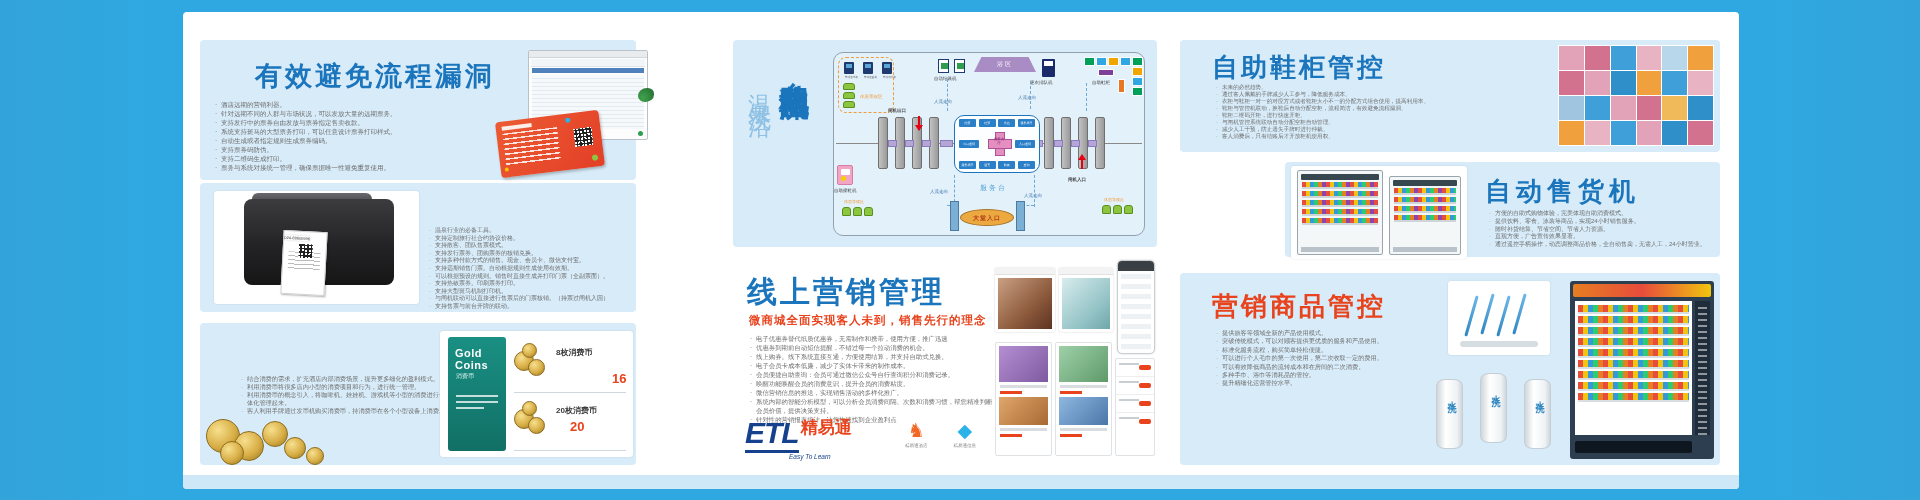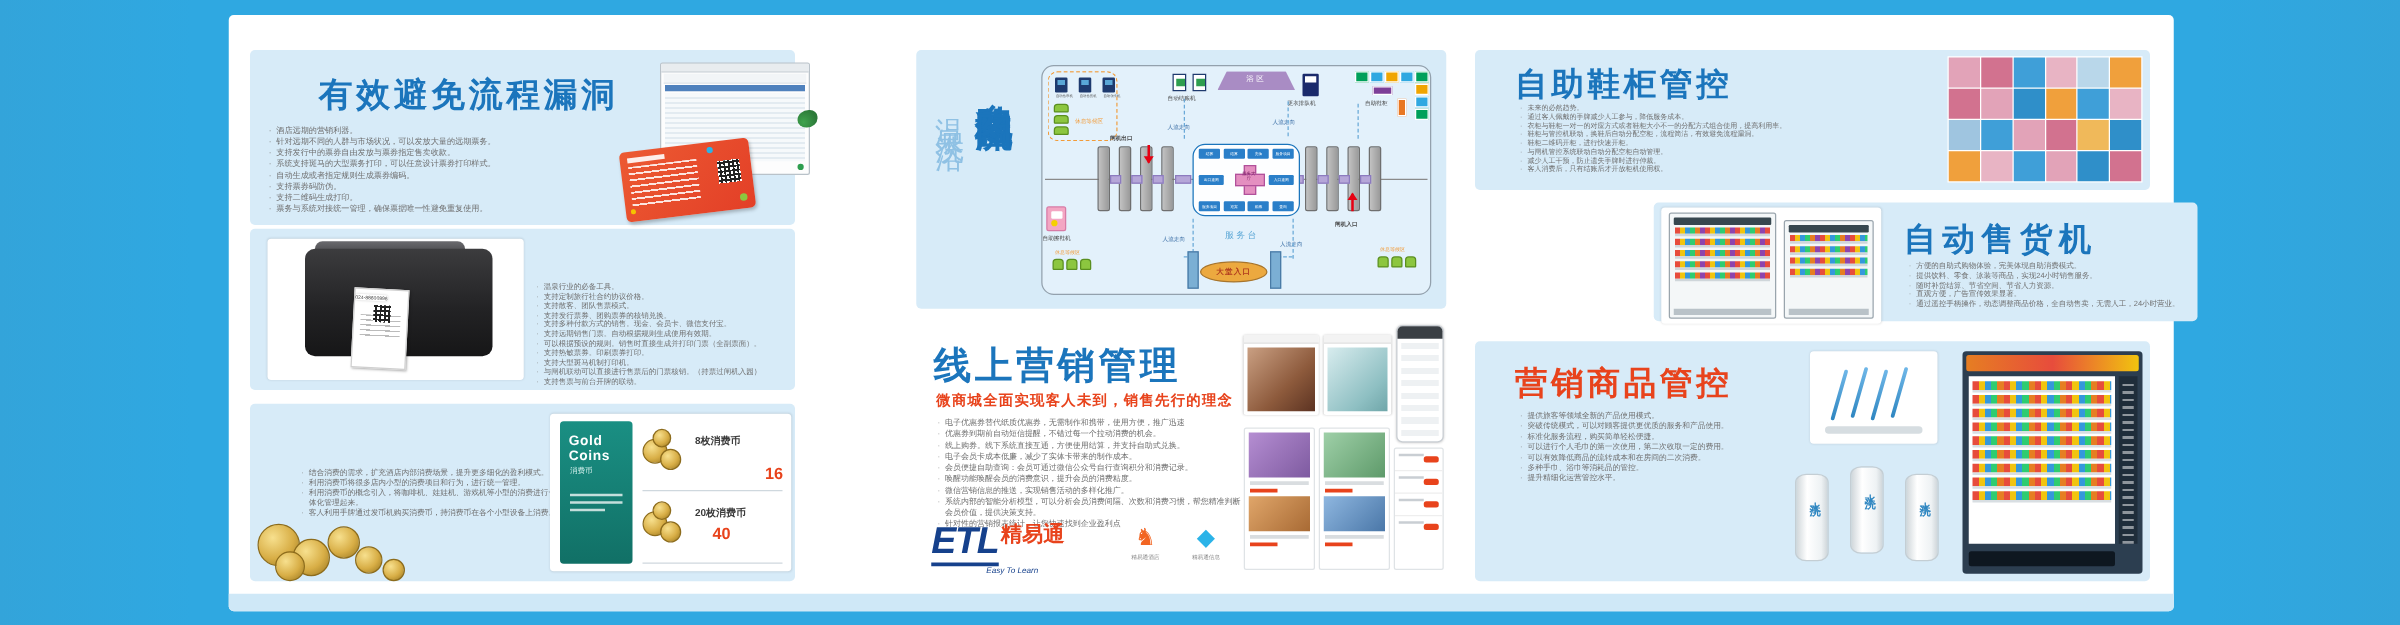--- a/index.html
+++ b/index.html
@@ -222,21 +222,21 @@
             <div class="offer-label" style="position:absolute;left:44px;top:12px;">8枚消费币</div>
             <div class="offer-price" style="position:absolute;left:58px;top:36px;margin-left:42px;">16</div>
             <div class="offer-div" style="left:2px;right:2px;bottom:0;"></div>
           </div>
 
           <div style="position:relative;height:58px;">
             <div class="coin" style="left:2px;top:16px;width:20px;height:20px;"></div>
             <div class="coin" style="left:16px;top:24px;width:17px;height:17px;"></div>
             <div class="coin" style="left:10px;top:8px;width:15px;height:15px;"></div>
             <div class="offer-label" style="position:absolute;left:44px;top:12px;">20枚消费币</div>
-            <div class="offer-price" style="position:absolute;left:58px;top:26px;">40</div>
+            <div class="offer-price" style="position:absolute;left:58px;top:26px;">20</div>
             <div class="offer-div" style="left:2px;right:2px;bottom:0;"></div>
           </div>
         </div>
     </div>
   </div>
 
   <div class="panel" style="left:550px;top:28px;width:424px;height:207px;">
     <div class="vt" style="left:12px;top:36px;font-size:23px;color:#8fc1e4;letter-spacing:7px;">温泉洗浴</div>
     <div class="vt" style="left:40px;top:18px;font-size:30px;color:#1b75bc;font-weight:900;letter-spacing:2px;">自助化流程图</div>
 
@@ -485,21 +485,21 @@
           <div style="background: rgb(47, 143, 201);"></div>
           <div style="background: rgb(240, 160, 60);"></div>
           <div style="background: rgb(232, 180, 196);"></div>
           <div style="background: rgb(63, 159, 216);"></div>
           <div style="background: rgb(226, 163, 184);"></div>
           <div style="background: rgb(47, 143, 201);"></div>
           <div style="background: rgb(210, 114, 143);"></div>
         </div>
   </div>
 
-  <div class="panel" style="left:1102px;top:150px;width:435px;height:95px;margin-left:38px;">
+  <div class="panel" style="left:1102px;top:150px;width:435px;height:95px;">
     <div class="card" style="left:6px;top:4px;width:176px;height:93px;">
       <div class="vm" style="left:6px;top:4px;width:86px;height:85px;">
         <div class="sign"></div>
         <div class="shelf"></div>
             <div class="shelf"></div>
             <div class="shelf"></div>
             <div class="shelf"></div>
             <div class="shelf"></div>
         <div class="base"></div>
       </div>

